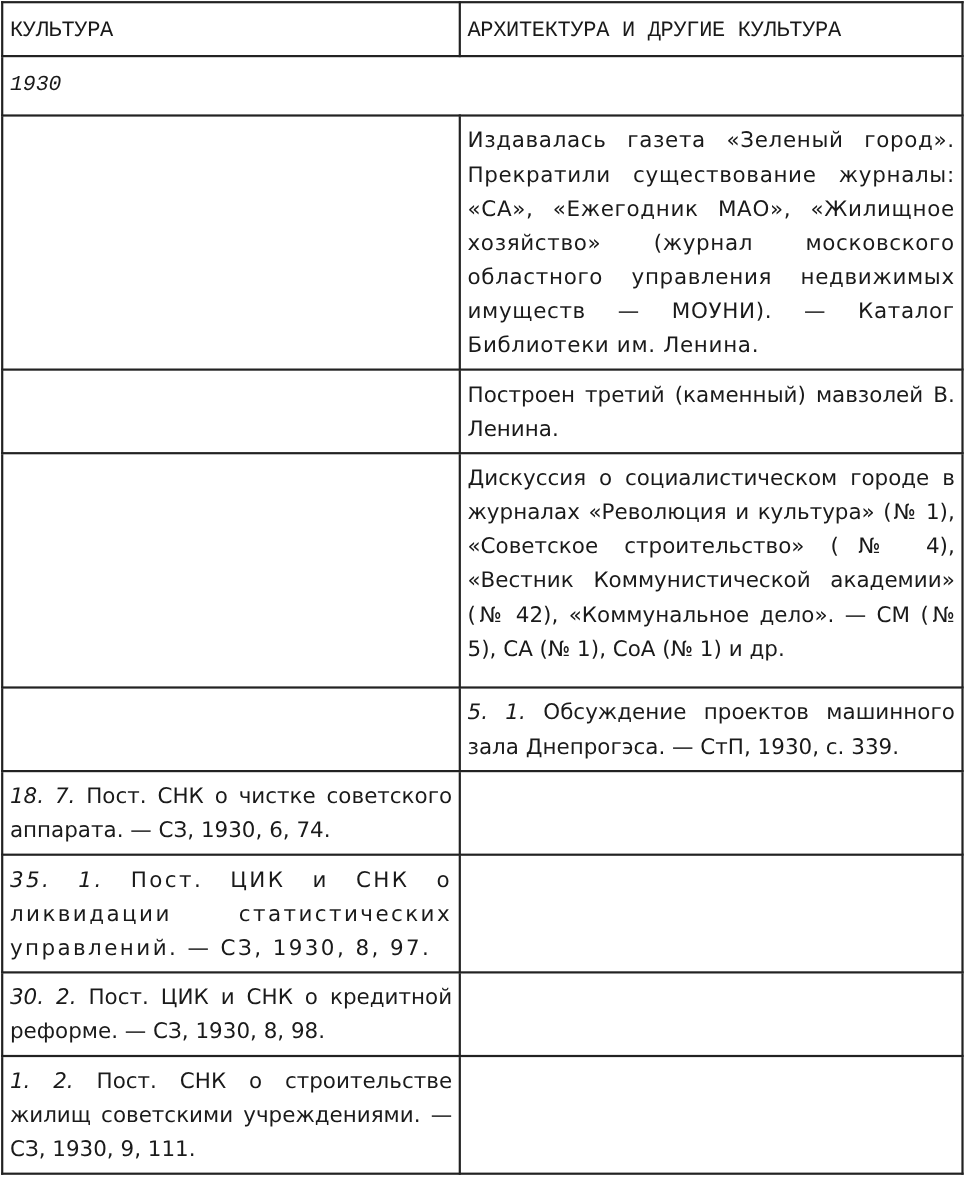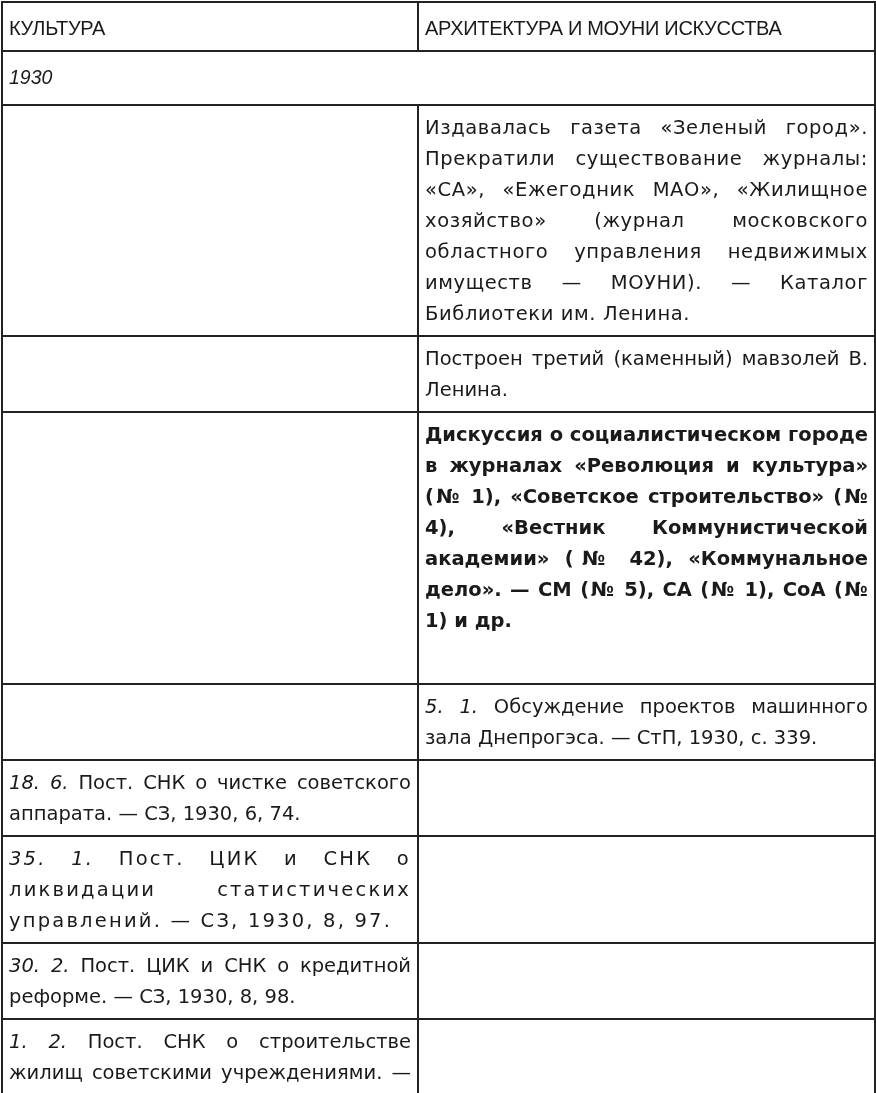--- a/index.html
+++ b/index.html
@@ -28,60 +28,60 @@
       padding: 6px 6px 6px 6px;
       font-size: 19.5px;
       line-height: 31px;
       text-align: justify;
       text-align-last: left;
       word-spacing: 0px;
     }
     .col-left { width: 416px; }
     .col-right { width: 457px; }
     .header-cell {
-      font-family: Liberation Sans, sans-serif;
+      font-family: Liberation Mono, monospace;
       font-size: 20px !important;
       padding-top: 10px !important;
       height: 28px;
       text-align: right;
       letter-spacing: -0.3px;
     }
     .year-cell {
-      font-family: Liberation Sans, sans-serif;
+      font-family: Liberation Mono, monospace;
       font-style: italic;
       height: 36px;
       padding-top: 10px !important;
       border-radius: 10px;
     }
     .date {
       font-style: italic;
     }
     .wide { letter-spacing: 0.6px; }
     .wider { letter-spacing: 2.2px; word-spacing: 4px; }
     .row-h1 { height: 219px; margin-top: 20px; }
     .row-h2 { height: 66px; }
-    .row-h3 { height: 272px; font-weight: bold; }
+    .row-h3 { height: 213px; }
     .row-h4 { height: 66px; }
     .row-h5 { height: 66px; }
     .row-h6 { height: 93px; }
     .row-h7 { height: 66px; }
     .row-h8 { height: 97px; }
   </style>
 </head>
 <body>
 
 <table class="chronicle">
   <colgroup>
     <col class="col-left">
     <col class="col-right">
   </colgroup>
   <tbody>
       <tr>
     <td class="header-cell">КУЛЬТУРА</td>
-    <td class="header-cell">АРХИТЕКТУРА И МОУНИ ИСКУССТВА</td>
+    <td class="header-cell">АРХИТЕКТУРА И ДРУГИЕ КУЛЬТУРА</td>
   </tr>
   <tr>
     <td class="year-cell" colspan="2">1930</td>
   </tr>
 
   <tr class="row-h1">
     <td></td>
     <td>
       <span class="wide">Издавалась газета «Зеленый город». Прекратили существование журналы: «СА», «Ежегодник МАО», «Жилищное хозяйство» (журнал московского областного управления недвижимых имуществ — МОУНИ). — Каталог Библиотеки им. Ленина.</span>
     </td>
@@ -104,21 +104,21 @@
   <tr class="row-h4">
     <td></td>
     <td>
       <span class="date">5. 1.</span>
       <span>Обсуждение проектов машинного зала Днепрогэса. — СтП, 1930, с. 339.</span>
     </td>
   </tr>
 
   <tr class="row-h5">
     <td>
-      <span class="date">18. 6.</span>
+      <span class="date">18. 7.</span>
       <span>Пост. СНК о чистке советского аппарата. — СЗ, 1930, 6, 74.</span>
     </td>
     <td></td>
   </tr>
 
   <tr class="row-h6">
     <td class="wider">
       <span class="date">35. 1.</span>
       <span>Пост. ЦИК и СНК о ликвидации статистических управлений. — СЗ, 1930, 8, 97.</span>
     </td>

